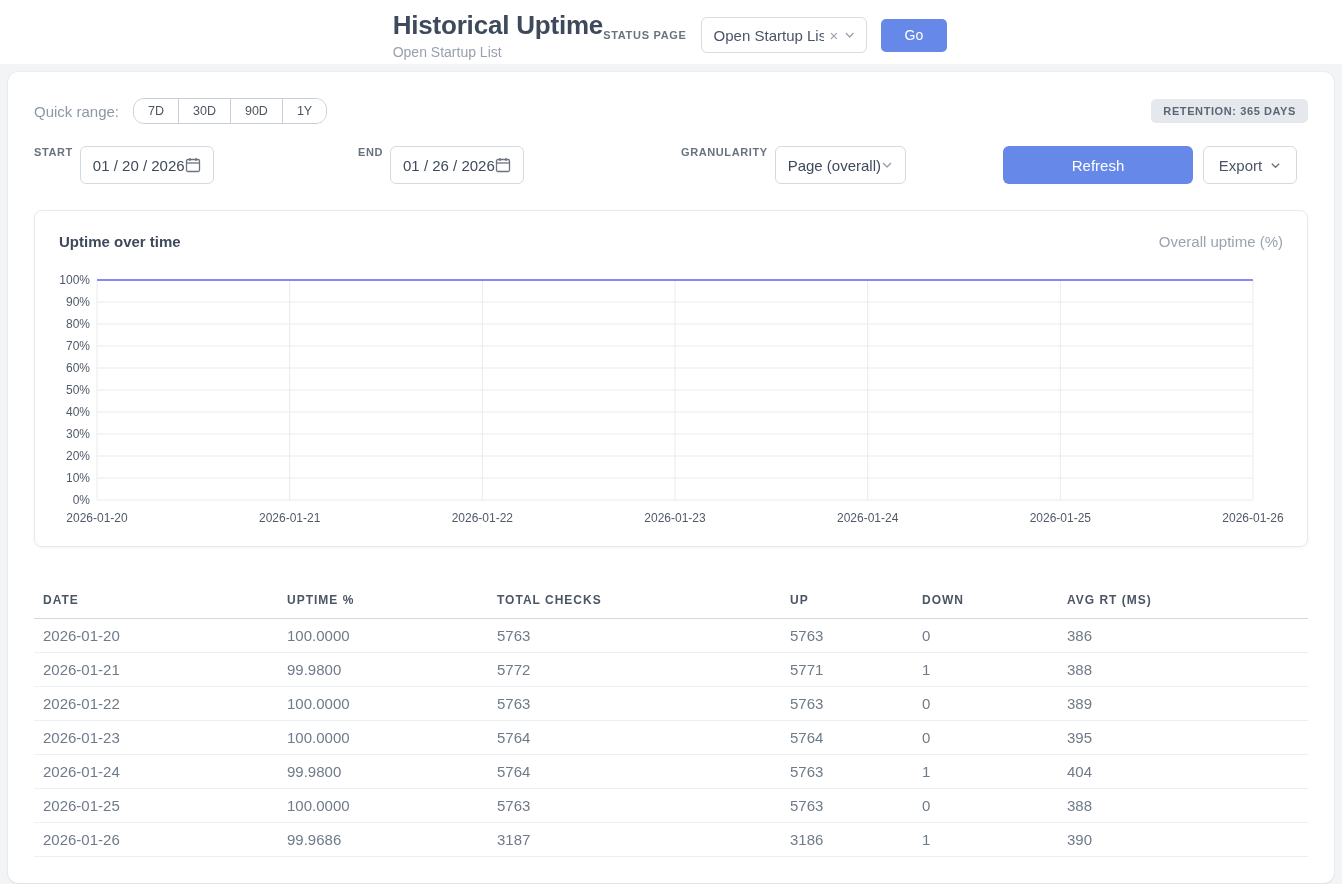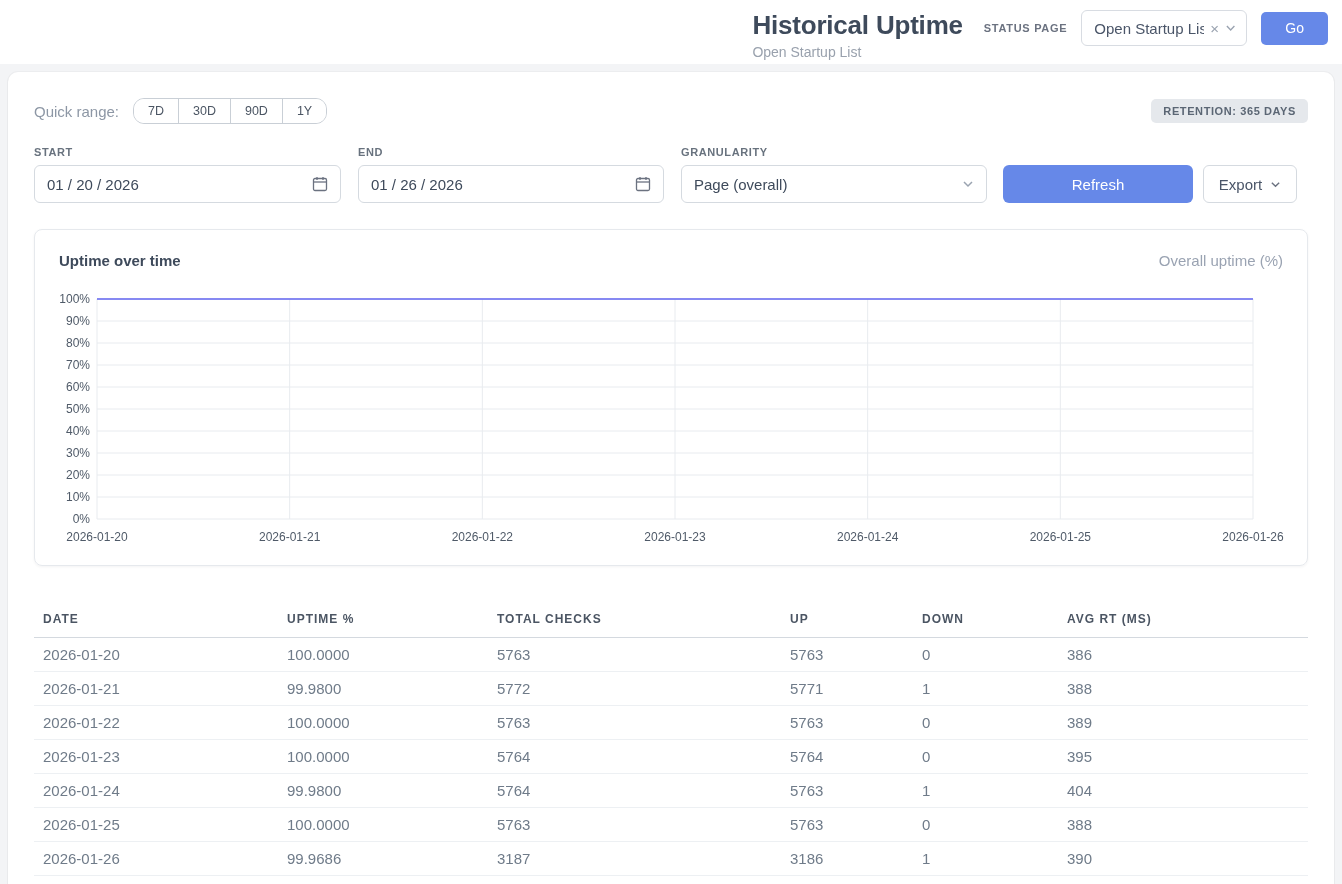--- a/index.html
+++ b/index.html
@@ -10,27 +10,26 @@
     font-family: "Liberation Sans", "DejaVu Sans", sans-serif;
     color: #374151;
     overflow: hidden;
   }
   :root { --accent: #6688e8; }
 
   
   .page-header {
     background: #ffffff;
     padding: 10px 14px 12px 12px;
-    display: flex; justify-content: flex-end; align-items: flex-start;
+    display: flex; justify-content: center; align-items: flex-start;
     height: 64px;
-    gap: 21px;
   }
   .page-title { margin: 0; font-size: 26px; font-weight: 600; color: #3e4a5b; letter-spacing: -0.2px; }
   .page-subtitle { font-size: 14px; color: #99a1ad; margin-top: 3px; }
-  .header-right { display: flex; align-items: center; gap: 14px; }
+  .header-right { display: flex; align-items: center; gap: 14px; margin-top: 7px; }
   .status-label { font-size: 11px; font-weight: 600; letter-spacing: 0.7px; color: #6b7280; }
   .select-box {
     display: flex; align-items: center; gap: 6px; justify-content: space-between;
     background: #fff; border: 1px solid #d8dce2; border-radius: 6px;
     height: 36px; padding: 0 10px 0 12px; font-size: 15px; color: #4a5568;
     width: 166px; cursor: pointer;
   }
   .select-box .val { white-space: nowrap; overflow: hidden; }
   .clear-x { color: #9aa3b0; font-size: 15px; line-height: 1; }
   .go-btn {
@@ -55,21 +54,21 @@
     padding: 5px 14px; font-size: 12.5px; color: #4b5563; background: #fff;
     border: none; border-left: 1px solid #c9cfd6; font-family: inherit; cursor: pointer;
   }
   .segmented button:first-child { border-left: none; }
   .retention-badge {
     background: #e5e8ec; color: #5b6674; font-size: 11px; font-weight: 700;
     letter-spacing: 0.6px; padding: 6px 12px; border-radius: 5px;
   }
 
   .fields-row { display: flex; align-items: flex-end; margin-top: 22px; }
-  .field { display: flex; flex-direction: column; gap: 7px; }
+  .field { display: flex; flex-direction: row; gap: 7px; }
   .field-label { font-size: 11px; font-weight: 600; letter-spacing: 0.6px; color: #68727e; }
   .input-box {
     height: 38px; border: 1px solid #d5dae0; border-radius: 6px; background: #fff;
     display: flex; align-items: center; justify-content: space-between;
     padding: 10px 12px; font-size: 15px; color: #3e4a5b; cursor: pointer;
   }
   .w-start { width: 307px; margin-right: 17px; }
   .w-end { width: 306px; margin-right: 17px; }
   .w-gran { width: 306px; margin-right: 16px; }
   .refresh-btn {

